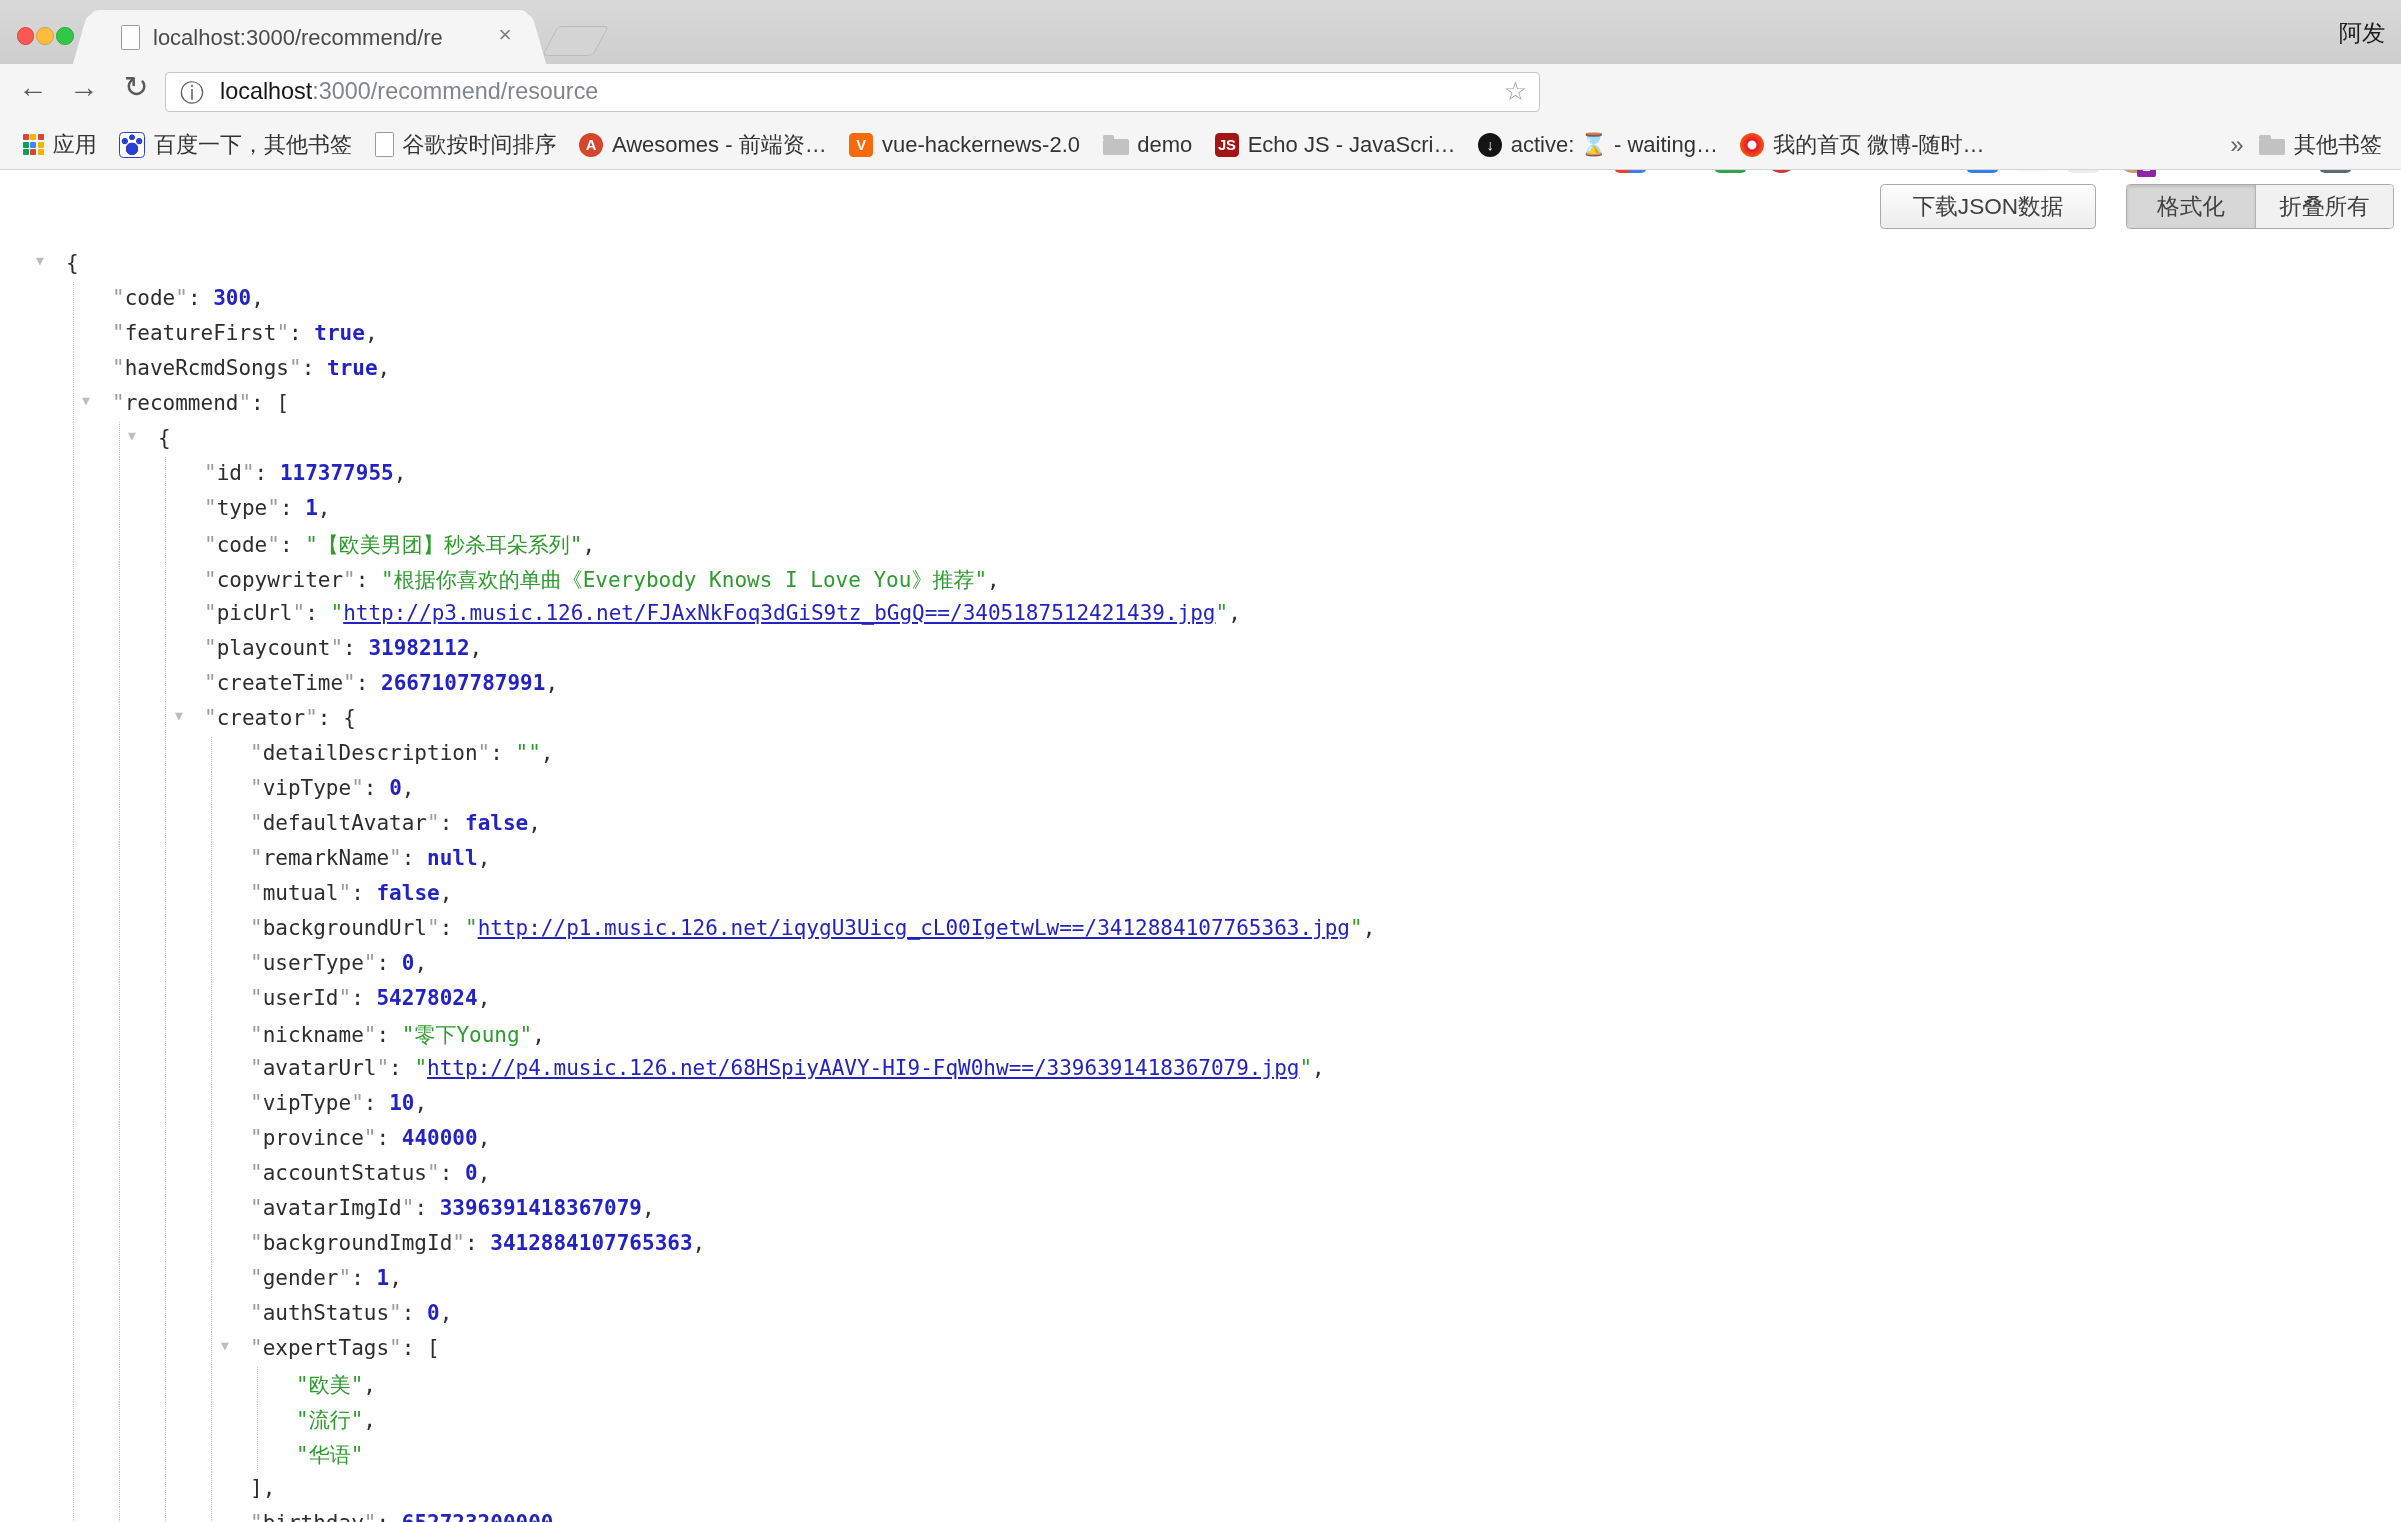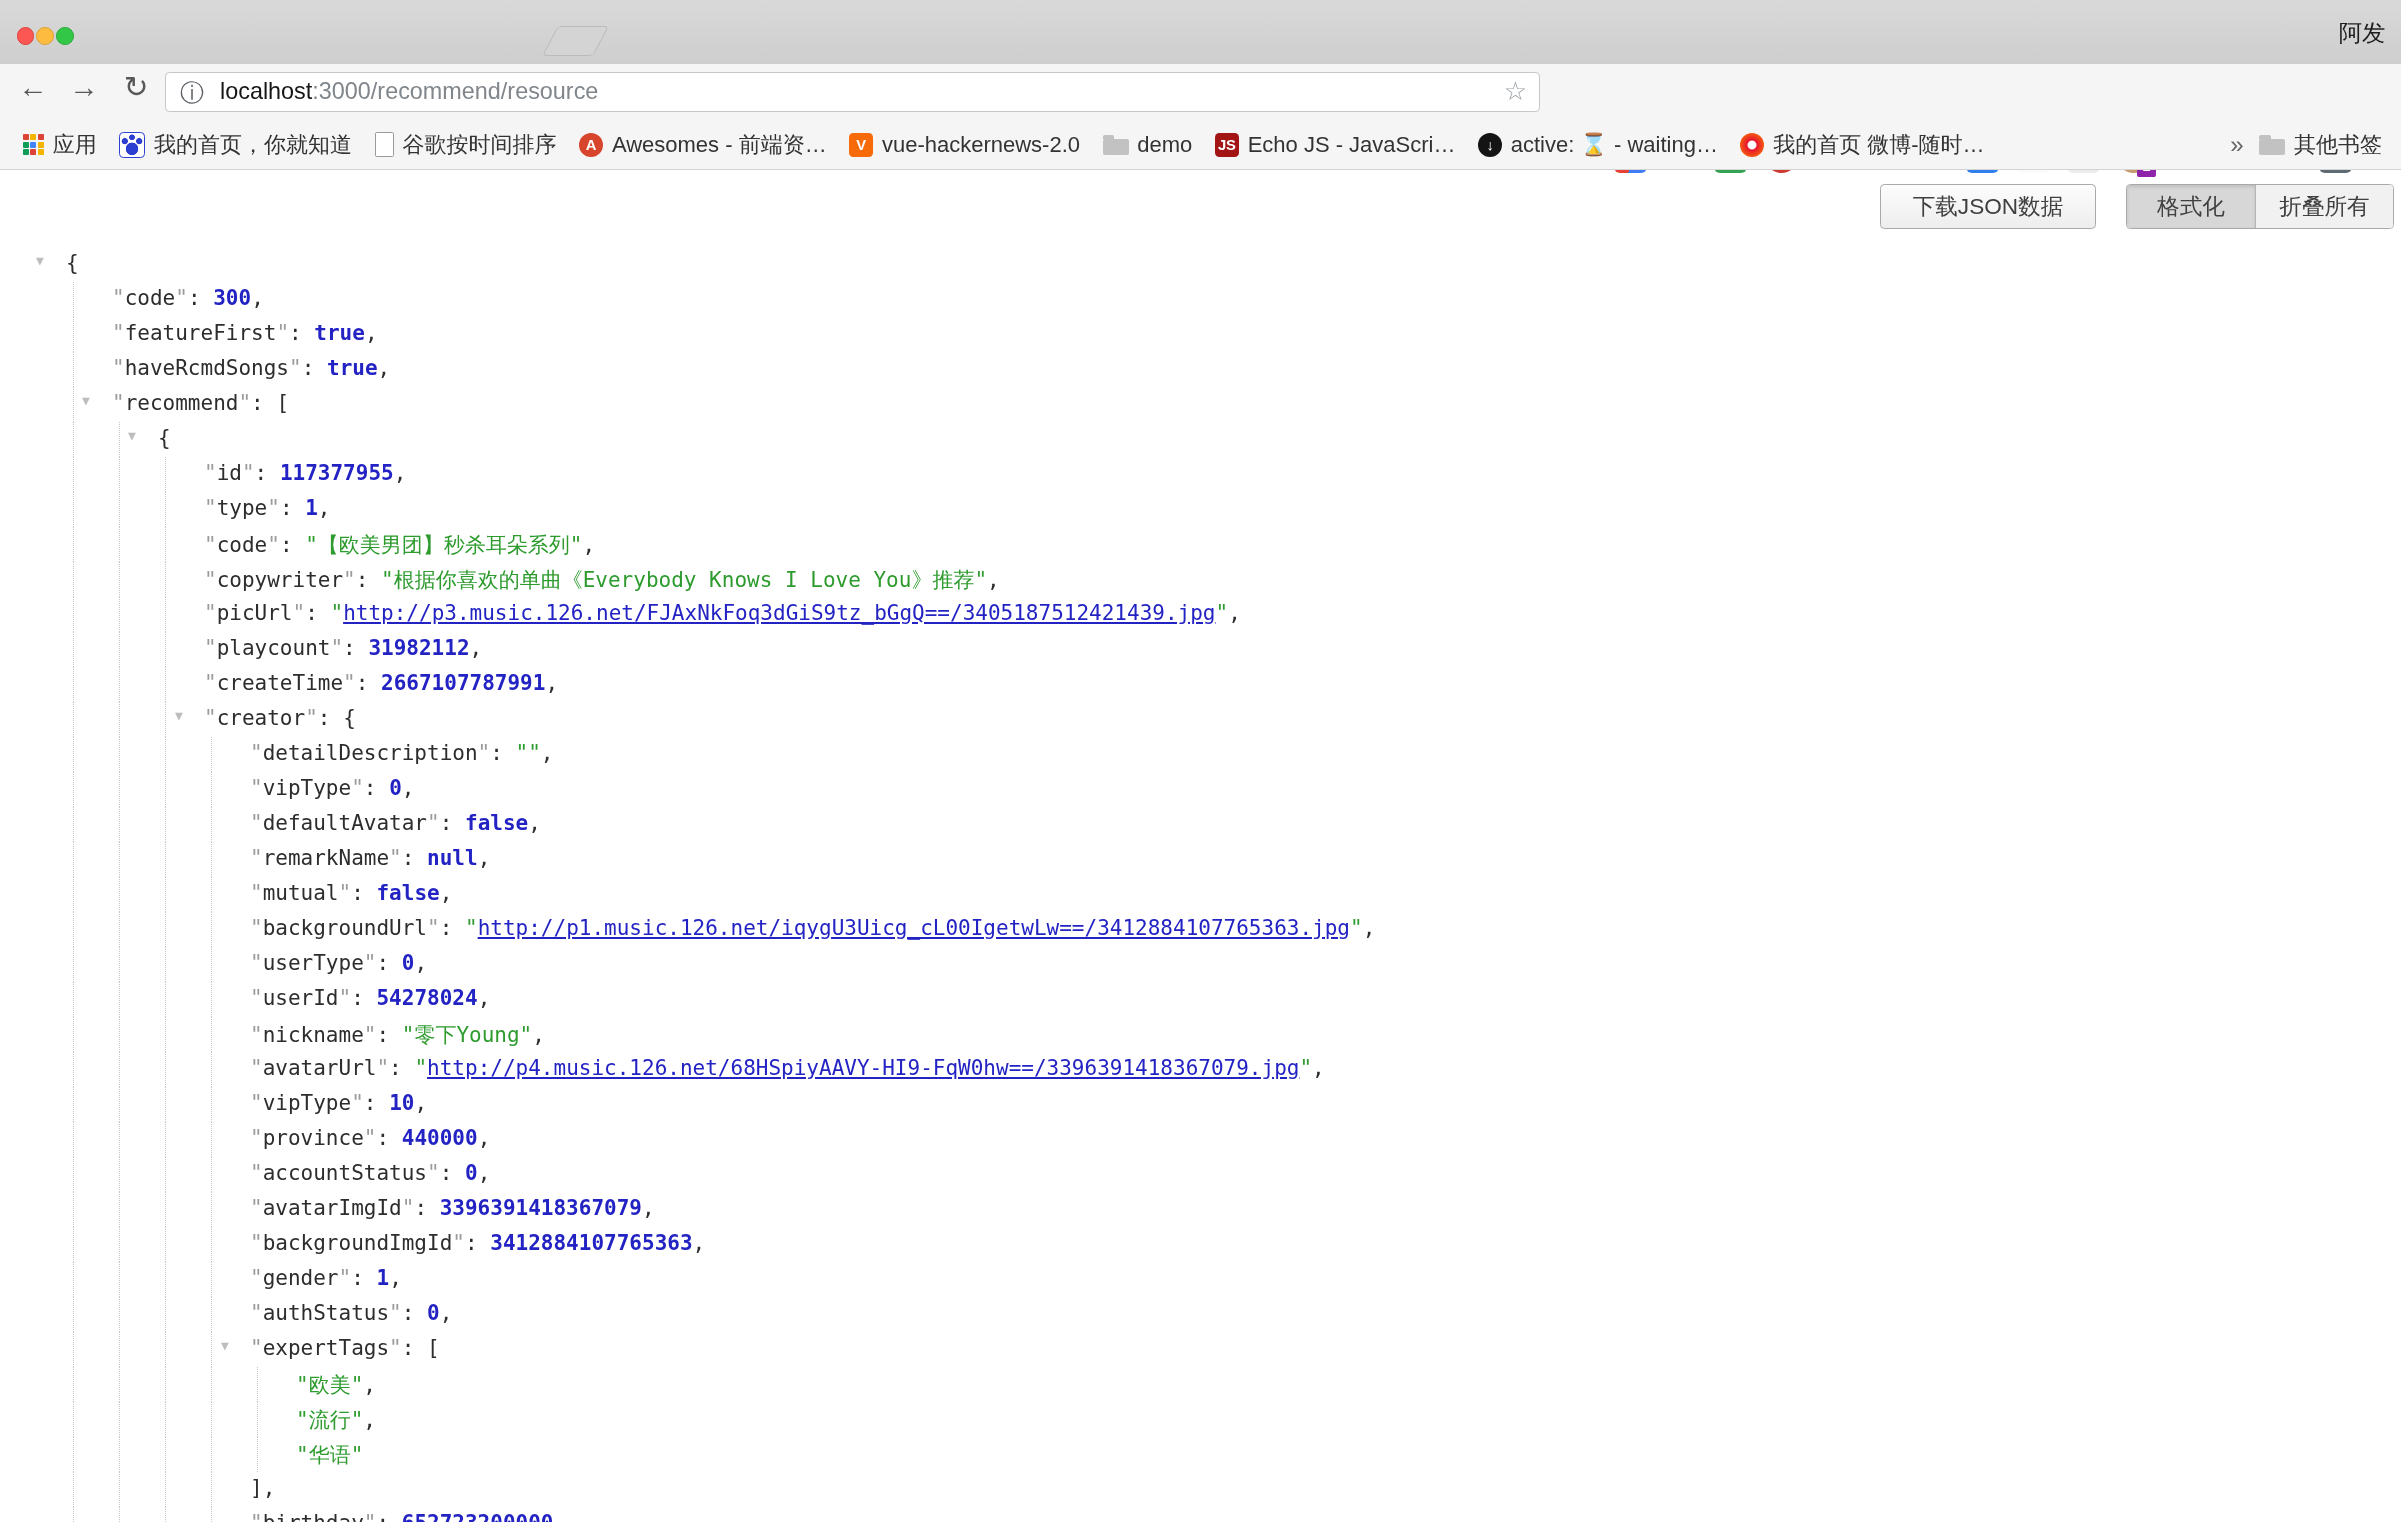--- a/index.html
+++ b/index.html
@@ -93,20 +93,25 @@
   .v-str{color:#2e9b2e;}
   .v-link{color:#2323c4;text-decoration:underline;cursor:pointer;}
 </style>
 </head>
 <body>
 
 <div class="titlebar">
   <span class="tl r"></span>
   <span class="tl y"></span>
   <span class="tl g"></span>
+  <div class="tab">
+    <span class="doc-ico"></span>
+    <span class="tab-title">localhost:3000/recommend/re</span>
+    <span class="tab-close">×</span>
+  </div>
   <div class="newtab"></div>
   <span class="profile">阿发</span>
 </div>
 
 <div class="navbar">
   <span class="navbtn" style="left:12px">←</span>
   <span class="navbtn" style="left:63px">→</span>
   <span class="navbtn" style="left:115px">↻</span>
   <div class="omnibox">
     <span class="omni-info">ⓘ</span>
@@ -146,21 +151,21 @@
           <i></i>
           <i></i>
           <i></i>
           <i></i>
           <i></i>
         </span>
         <span>应用</span>
       </span>
       <span class="bm">
         <span class="bmi baidu"></span>
-        <span>我的首页，你就知道</span>
+        <span>百度一下，其他书签</span>
       </span>
       <span class="bm">
         <span class="bmi doc"></span>
         <span>谷歌按时间排序</span>
       </span>
       <span class="bm">
         <span class="bmi circle" style="background: rgb(215, 70, 44); color: rgb(255, 255, 255);">A</span>
         <span>Awesomes - 前端资…</span>
       </span>
       <span class="bm">

